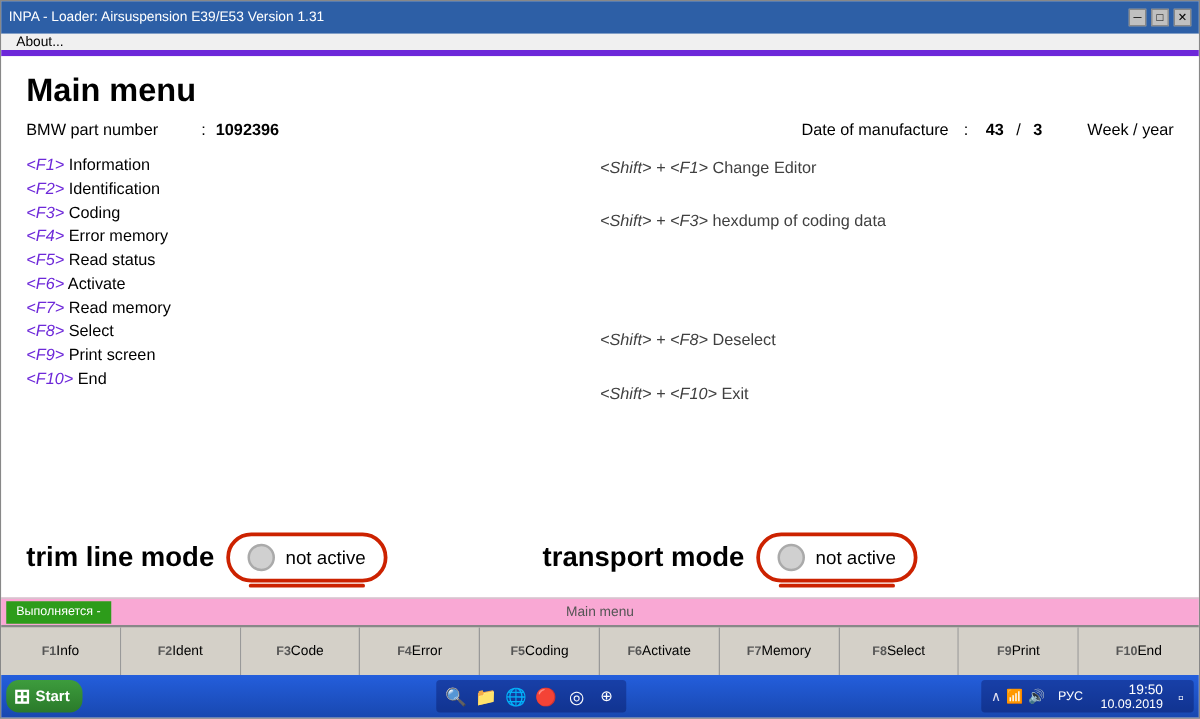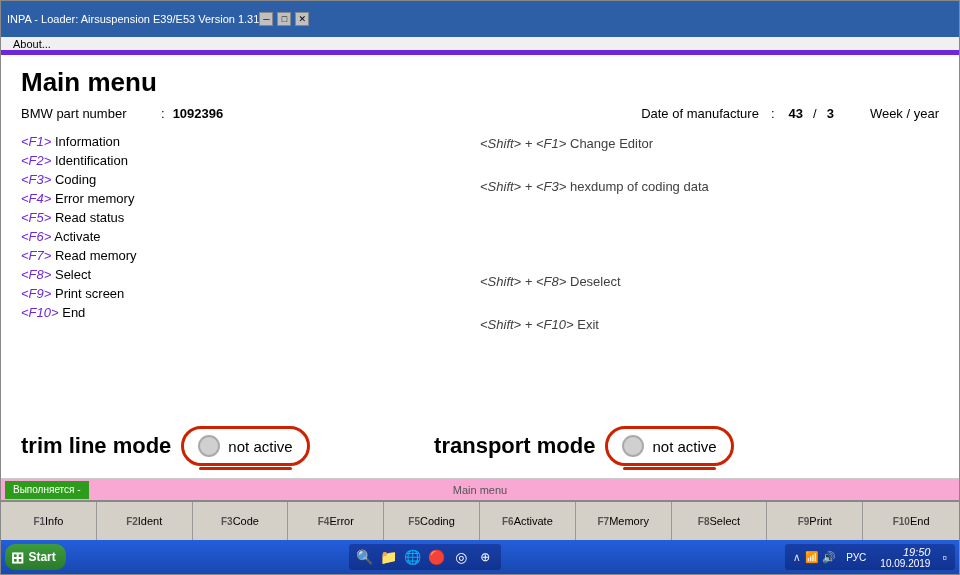--- a/index.html
+++ b/index.html
@@ -17,23 +17,24 @@
       width: 960px;
       height: 575px;
       background: #f0f0f0;
       display: flex;
       flex-direction: column;
       border: 1px solid #888;
     }
 
     .title-bar {
       background: #2d5fa6;
-      height: 36px;
-      display: flex;
-      align-items: center;
+      height: 26px;
+      display: flex;
+      align-items: center;
+      justify-content: space-between;
       padding: 0 6px;
       flex-shrink: 0;
     }
 
     .title-bar-text {
       color: white;
       font-size: 11px;
       font-weight: normal;
     }
 
@@ -578,19 +579,19 @@
     <div class="spacer"></div>
 
     <div class="sys-tray">
       <div class="sys-tray-icons">
         <span class="tray-icon">∧</span>
         <span class="tray-icon">📶</span>
         <span class="tray-icon">🔊</span>
       </div>
       <span class="tray-icon" style="margin-left:4px; font-size:10px; color:white;">РУС</span>
       <div class="win-clock" style="margin-left:8px;">
-        <span style="font-size:11px; color:white;font-style:italic;">19:50</span>
+        <span style="font-size:11px; color:white;">19:50</span>
         <span style="font-size:10px; color:white;">10.09.2019</span>
       </div>
       <span style="margin-left:6px; color:white; font-size:13px;">▫</span>
     </div>
   </div>
 </div>
 
 </body></html>

